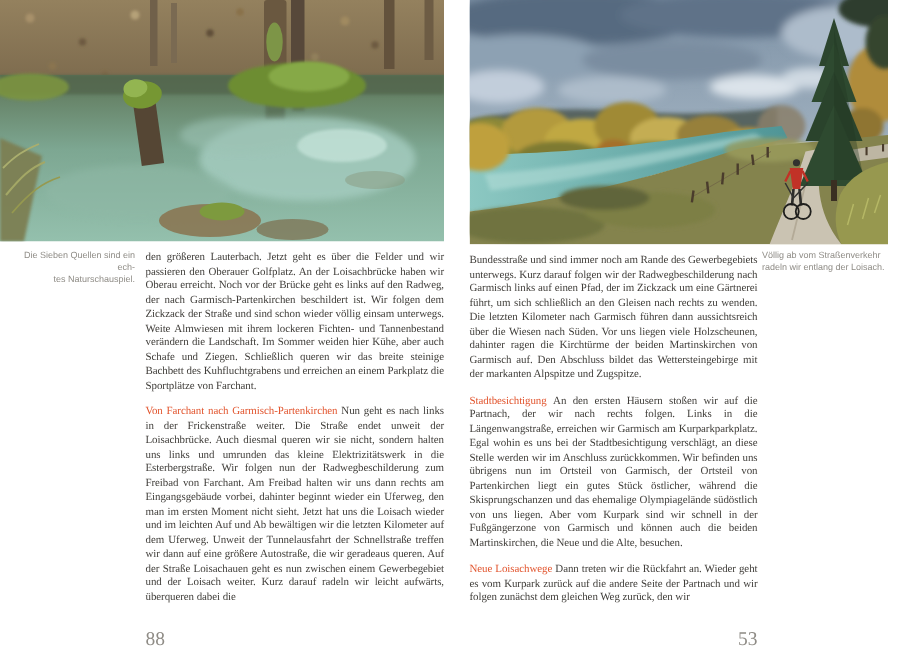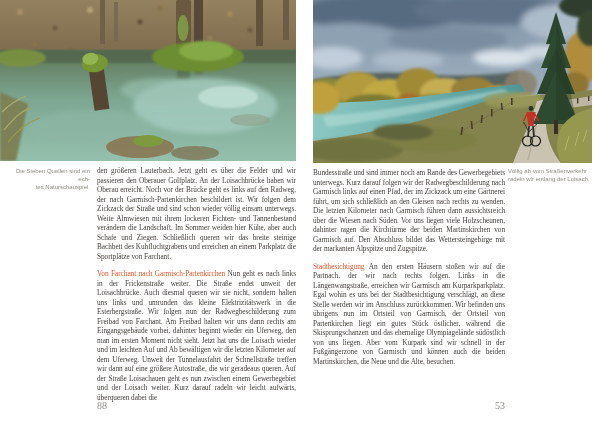--- a/index.html
+++ b/index.html
@@ -20,21 +20,21 @@
   .text-col{position:absolute;color:#403e3a;font-size:7.3px;line-height:9.5px;
             text-align:justify;letter-spacing:-0.05px;}
   .text-col p{margin:0 0 8px 0;padding:0;hyphens:auto;-webkit-hyphens:auto;}
   .text-col p:last-child{margin-bottom:15px;}
   .text-left{left:97px;top:166px;width:199px;}
   .text-right{left:313px;top:168px;width:192px;font-family:Liberation Serif, serif;}
   .runin{color:#e2552e;}
   .runin:empty{display:none;}
   .runin::after{content:"\00a0";}
   
-  .pagenum{position:absolute;font-size:10px;color:#8f8c86;}
+  .pagenum{position:absolute;font-size:13px;color:#8f8c86;margin-top:18px;}
   .pagenum-left{left:97px;top:400px;}
   .pagenum-right{left:313px;top:400px;width:192px;text-align:right;}
 </style>
 </head>
 <body>
 
 <div class="spread">
 
   <section>
 
@@ -239,20 +239,23 @@
       </svg>
     </figure>
 
     <div class="text-col text-right">
       <p lang="de">
         <span>Bundesstraße und sind immer noch am Rande des Gewerbegebiets unterwegs. Kurz darauf folgen wir der Radwegbeschilderung nach Garmisch links auf einen Pfad, der im Zickzack um eine Gärtnerei führt, um sich schließlich an den Gleisen nach rechts zu wenden. Die letzten Kilometer nach Garmisch führen dann aussichtsreich über die Wiesen nach Süden. Vor uns liegen viele Holzscheunen, dahinter ragen die Kirchtürme der beiden Martinskirchen von Garmisch auf. Den Abschluss bildet das Wettersteingebirge mit der markanten Alpspitze und Zugspitze.</span>
       </p>
       <p lang="de">
         <span class="runin">Stadtbesichtigung</span><span>An den ersten Häusern stoßen wir auf die Partnach, der wir nach rechts folgen. Links in die Längenwangstraße, erreichen wir Garmisch am Kurparkparkplatz. Egal wohin es uns bei der Stadtbesichtigung verschlägt, an diese Stelle werden wir im Anschluss zurückkommen. Wir befinden uns übrigens nun im Ortsteil von Garmisch, der Ortsteil von Partenkirchen liegt ein gutes Stück östlicher, während die Skisprungschanzen und das ehemalige Olympiagelände südöstlich von uns liegen. Aber vom Kurpark sind wir schnell in der Fußgängerzone von Garmisch und können auch die beiden Martinskirchen, die Neue und die Alte, besuchen.</span>
       </p>
+      <p lang="de">
+        <span class="runin">Neue Loisachwege</span><span>Dann treten wir die Rückfahrt an. Wieder geht es vom Kurpark zurück auf die andere Seite der Partnach und wir folgen zunächst dem gleichen Weg zurück, den wir</span>
+      </p>
     </div>
 
     <aside class="caption caption-right">
       <span class="cap-line">Völlig ab vom Straßenverkehr</span>
       <span class="cap-line">radeln wir entlang der Loisach.</span>
     </aside>
 
     <div class="pagenum pagenum-right">53</div>
   </section>
 

